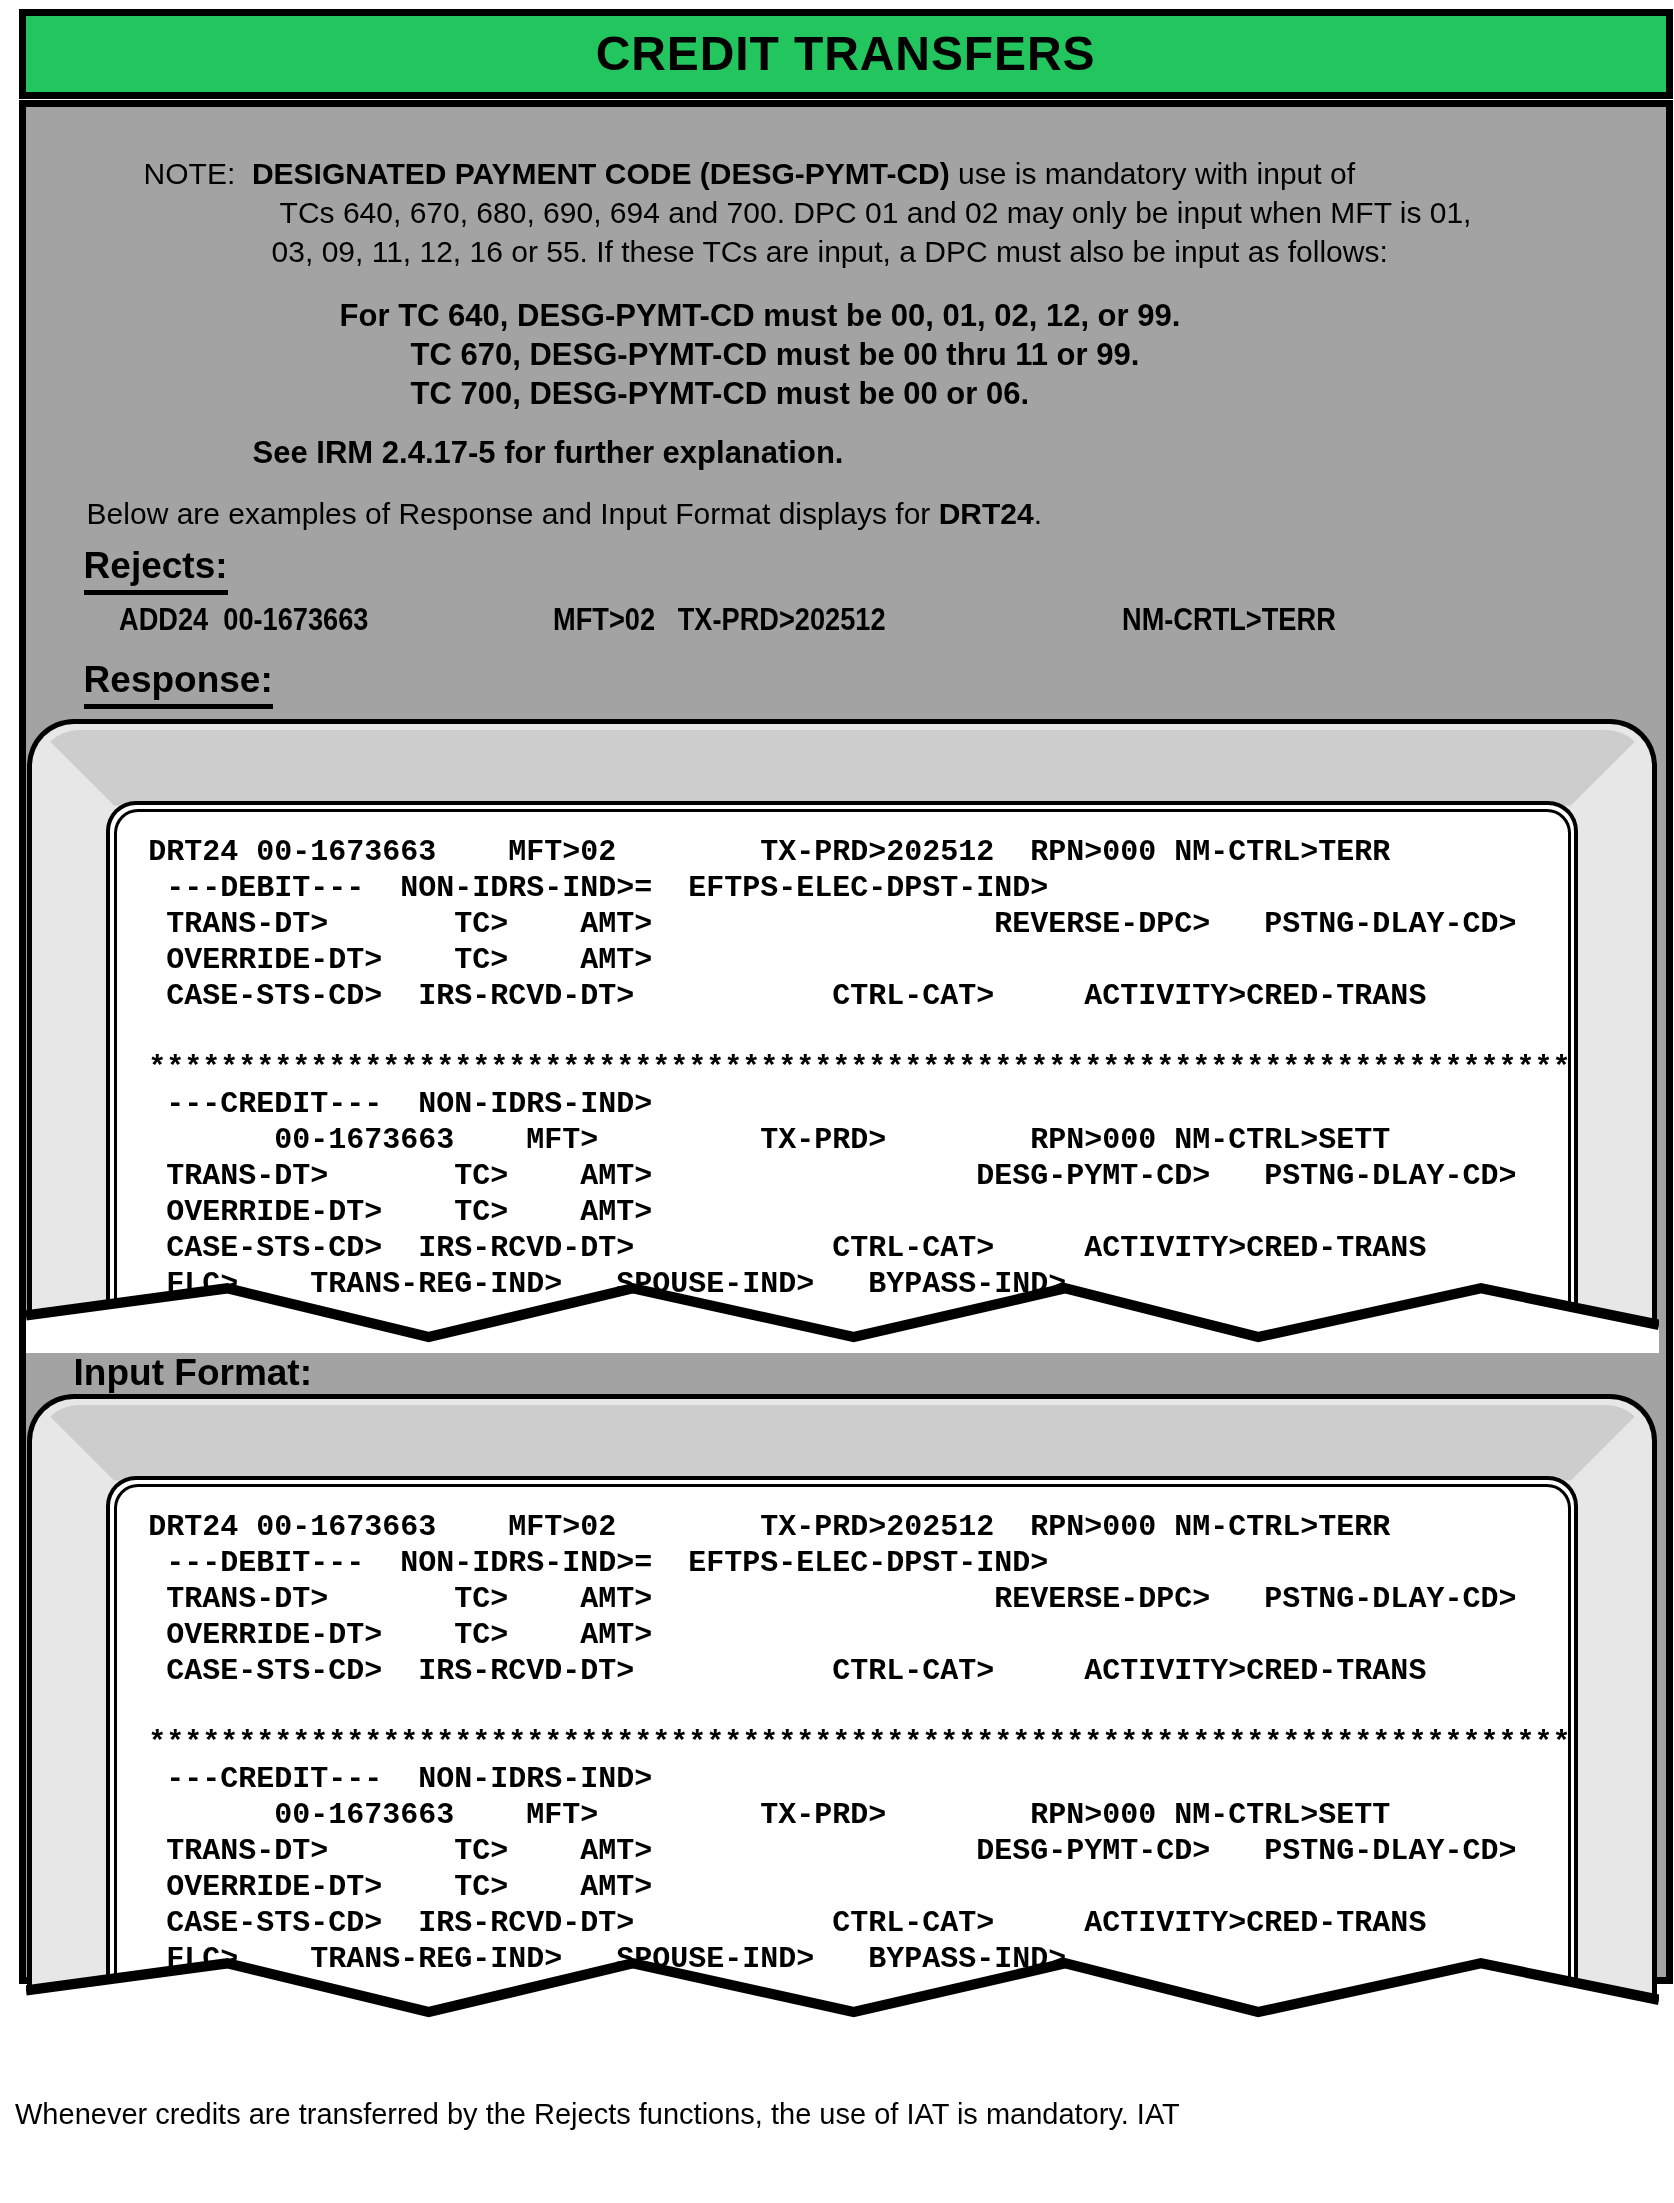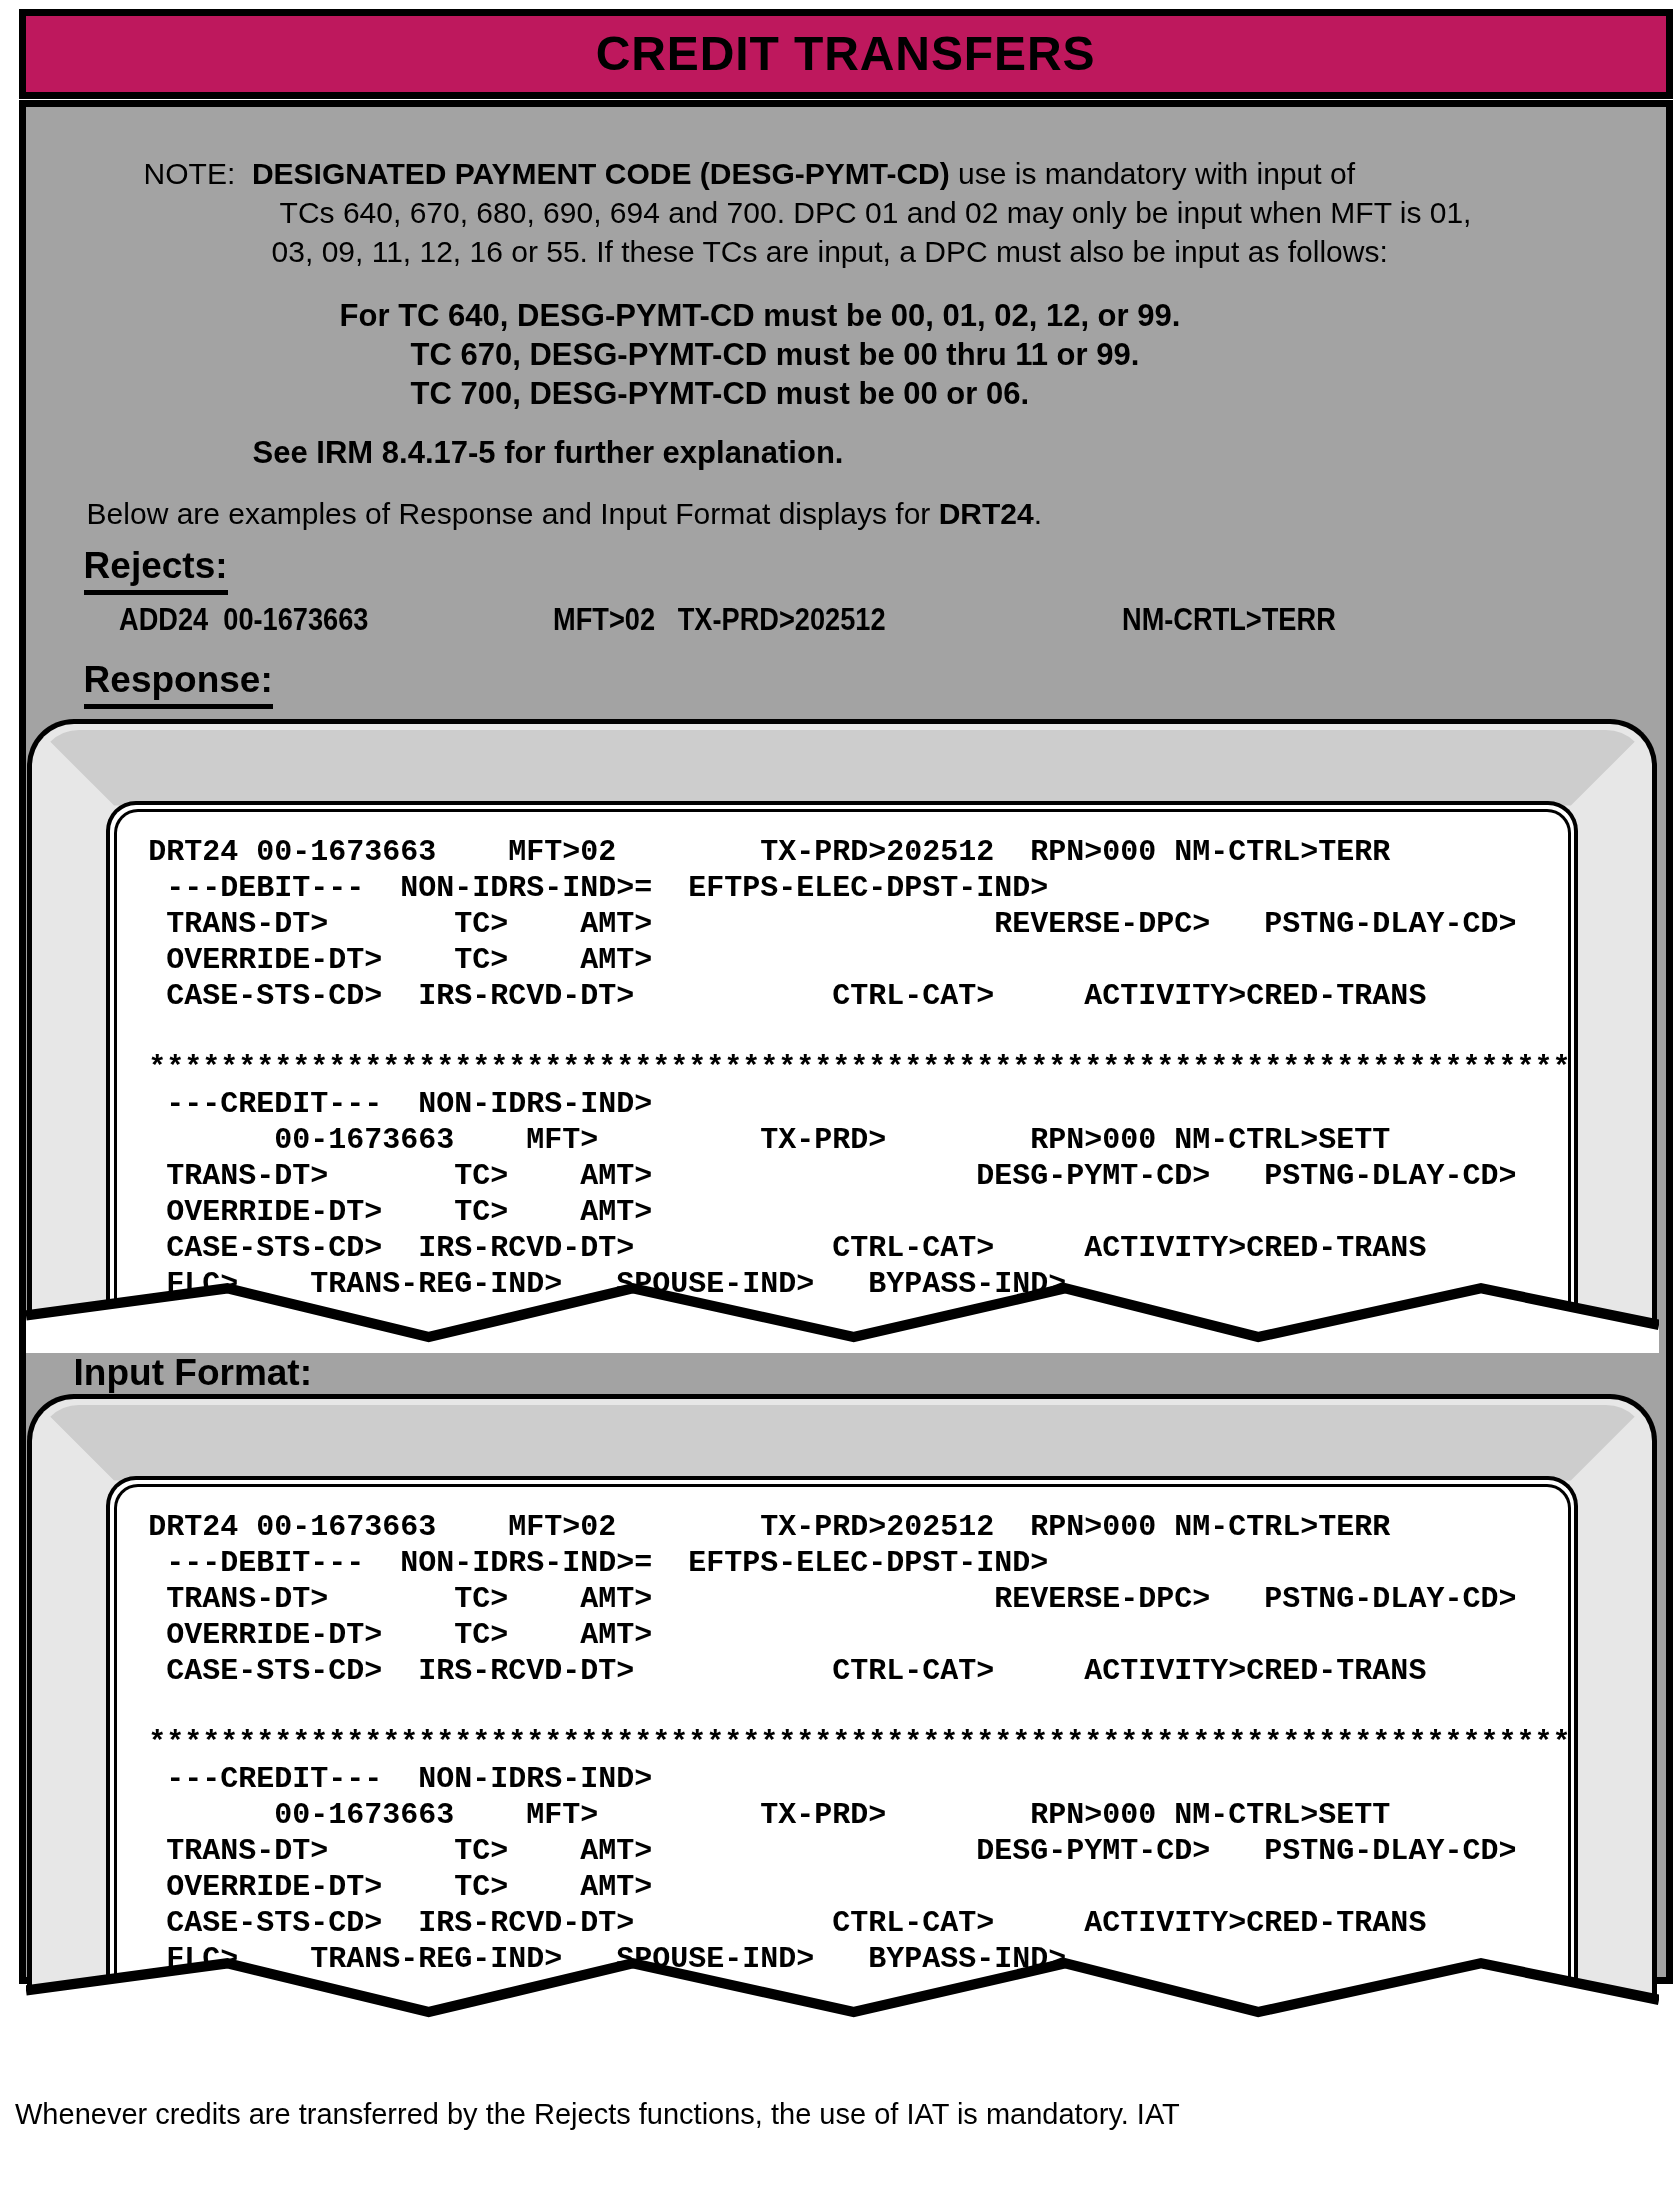--- a/index.html
+++ b/index.html
@@ -4,21 +4,21 @@
 <style>
   html,body{margin:0;padding:0;}
   body{
     width:1674px;height:2204px;overflow:hidden;position:relative;
     background:#fff;color:#000;
     font-family:"Liberation Sans", sans-serif;
   }
   
   .title-box{
     position:absolute;left:18.6px;top:9.3px;width:1654px;height:90px;
-    border:7.5px solid #000;box-sizing:border-box;background:#be185d;
+    border:7.5px solid #000;box-sizing:border-box;background:#22c55e;
   }
   .title-box h1{
     margin:0;text-align:center;line-height:76px;
     font-size:48px;font-weight:bold;letter-spacing:0.9px;
   }
   .content-box{
     position:absolute;left:18.6px;top:100px;width:1654px;height:1884px;
     border:7.5px solid #000;box-sizing:border-box;background:#a3a3a3;
   }
   .content-box .abs{position:absolute;}
@@ -82,21 +82,21 @@
 
 <div class="content-box">
 
   <div class="abs body-text" style="left:118px;top:47px;"><span>NOTE:</span><span>  </span><span class="bold">DESIGNATED PAYMENT CODE (DESG-PYMT-CD)</span><span> use is mandatory with input of</span></div>
   <div class="abs body-text" style="left:254px;top:86px;">TCs 640, 670, 680, 690, 694 and 700. DPC 01 and 02 may only be input when MFT is 01,</div>
   <div class="abs body-text" style="left:246px;top:125px;">03, 09, 11, 12, 16 or 55. If these TCs are input, a DPC must also be input as follows:</div>
 
   <div class="abs rules-line" style="left:314px;top:191px;text-align:right;">For TC 640, DESG-PYMT-CD must be 00, 01, 02, 12, or 99.</div>
   <div class="abs rules-line" style="left:385px;top:230px;">TC 670, DESG-PYMT-CD must be 00 thru 11 or 99.</div>
   <div class="abs rules-line" style="left:385px;top:269px;">TC 700, DESG-PYMT-CD must be 00 or 06.</div>
-  <div class="abs rules-line" style="left:227px;top:328px;">See IRM 8.4.17-5 for further explanation.</div>
+  <div class="abs rules-line" style="left:227px;top:328px;">See IRM 2.4.17-5 for further explanation.</div>
 
   <div class="abs body-text" style="left:61px;top:387px;"><span>Below are examples of Response and Input Format displays for </span><span class="bold">DRT24</span><span>.</span></div>
 
   <div class="abs" style="left:58px;top:438px;">
     <span class="heading">Rejects:</span>
   </div>
 
   <div class="add24-row">
     <span style="left:93px;">ADD24  00-1673663</span>
     <span style="left:527px;">MFT&gt;02   TX-PRD&gt;202512</span>

